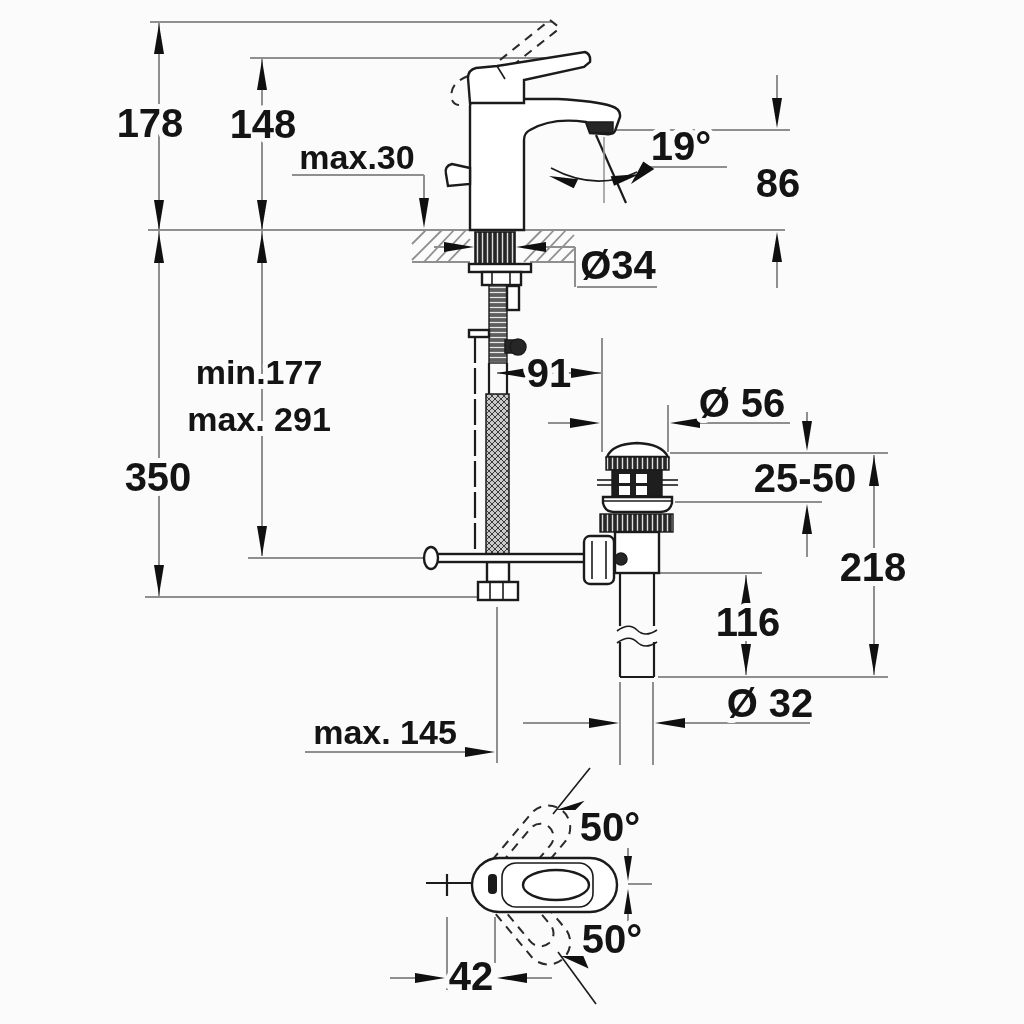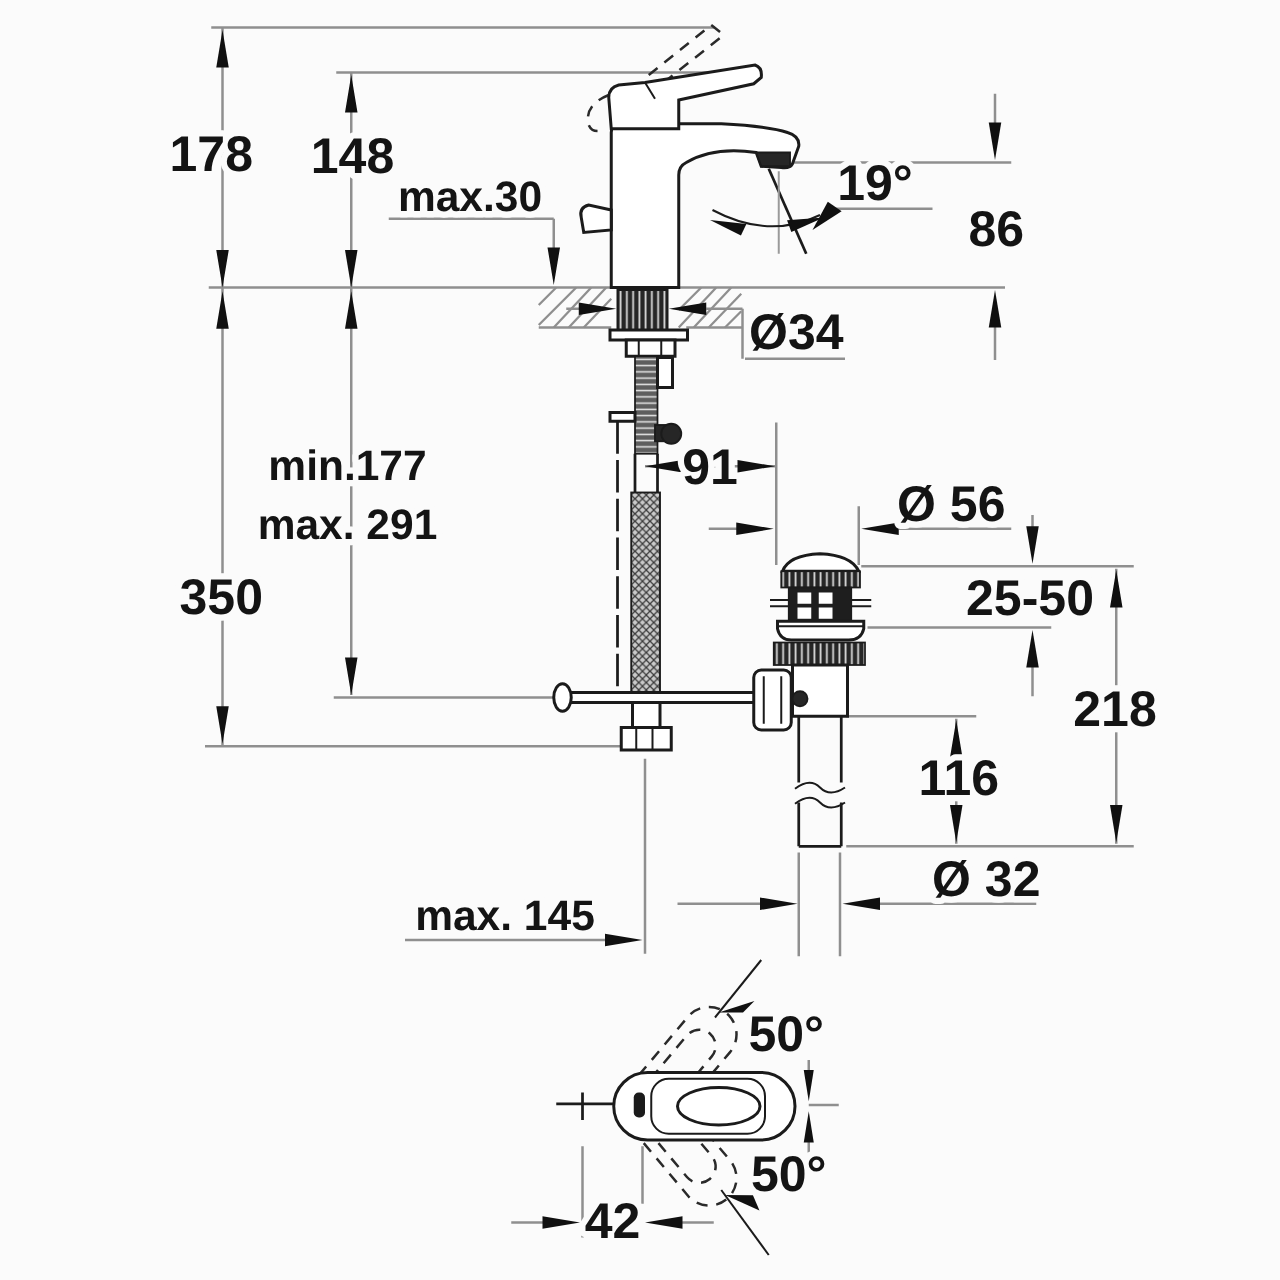--- a/index.html
+++ b/index.html
@@ -2,21 +2,21 @@
 <html><head>
 <meta charset="utf-8">
 <style>
   html,body{margin:0;padding:0;}
   body{
     width:1024px;height:1024px;
     background:#fbfbfb;
     font-family:"Liberation Sans", sans-serif;
     overflow:hidden;
   }
-  #stage{width:854px;height:1024px;position:relative;margin-left:19px;}
+  #stage{width:854px;height:1024px;position:relative;}
   svg{display:block;}
   .dim{stroke:#8f8f8f;stroke-width:2;fill:none;}
   .dimthin{stroke:#9a9a9a;stroke-width:1.6;fill:none;}
   .obj{stroke:#1b1b1b;stroke-width:2.4;fill:#ffffff;}
   .objthin{stroke:#1b1b1b;stroke-width:1.6;fill:none;}
   .objline{stroke:#1b1b1b;stroke-width:2.2;fill:none;}
   .dark{fill:#262626;stroke:#1b1b1b;stroke-width:1.5;}
   .arrow{fill:#101010;stroke:none;}
   .dashed{stroke:#2a2a2a;stroke-width:2;fill:none;stroke-dasharray:9 7;}
   text{

